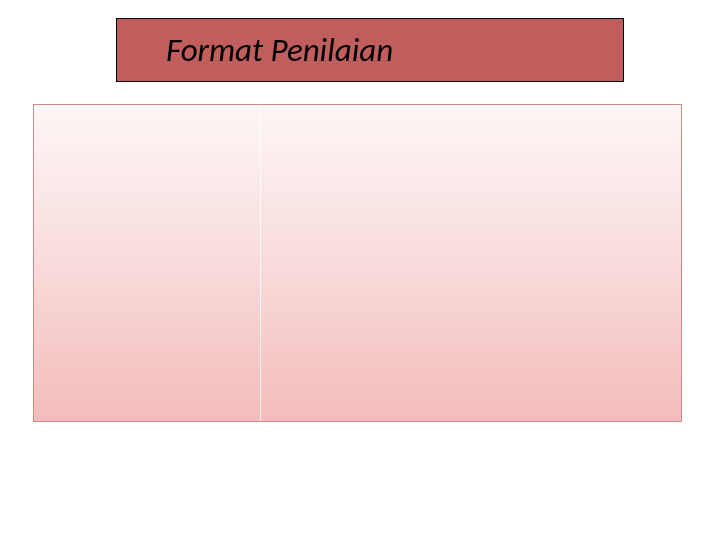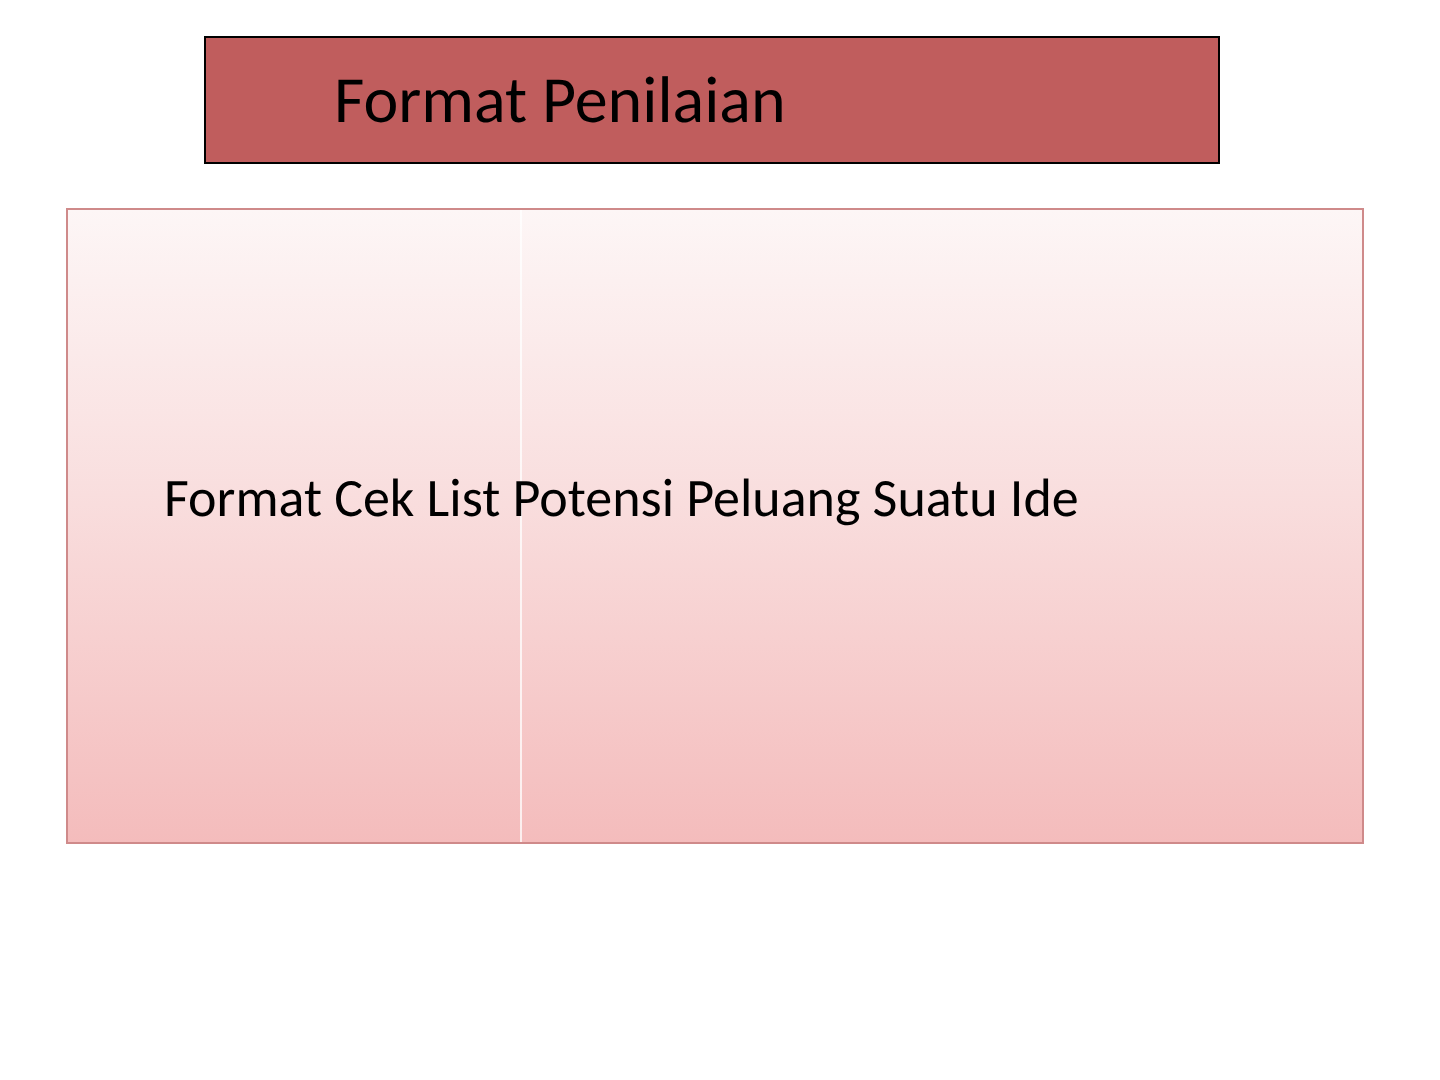--- a/index.html
+++ b/index.html
@@ -11,30 +11,31 @@
     font-family: Calibri, "Segoe UI", Arial, sans-serif;
     overflow: hidden;
   }
   .slide {
     position: relative;
     width: 720px;
     height: 540px;
   }
   .title-box {
     position: absolute;
-    left: 102px;
+    left: 116px;
     top: 18px;
     width: 508px;
     height: 64px;
     background: #c05d5d;
     border: 1px solid #000;
     box-sizing: border-box;
     display: flex;
     align-items: center;
-    padding-left: 64px;
+    padding-left: 49px;
+    font-style: italic;
   }
   .title-text {
     font-size: 33px;
     color: #000;
     font-weight: 400;
   }
   .content-box {
     position: absolute;
     left: 33px;
     top: 104px;
@@ -66,16 +67,15 @@
 <body>
 
 <div class="slide">
 
   <div class="title-box">
     <span class="title-text">Format Penilaian</span>
   </div>
 
   <div class="content-box">
     <div class="divider"></div>
-    <div class="content-text">Format Cek List Potensi Peluang Suatu Ide</div>
   </div>
 
 </div>
 
 </body></html>

